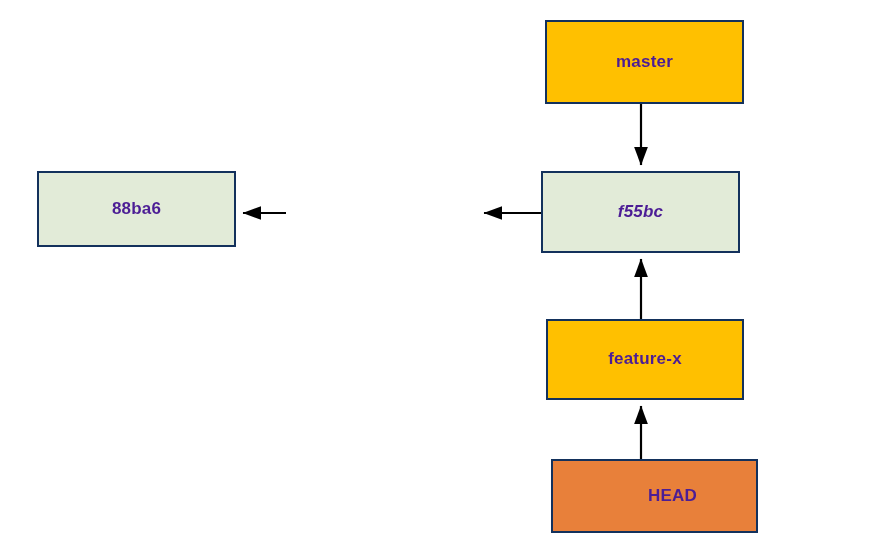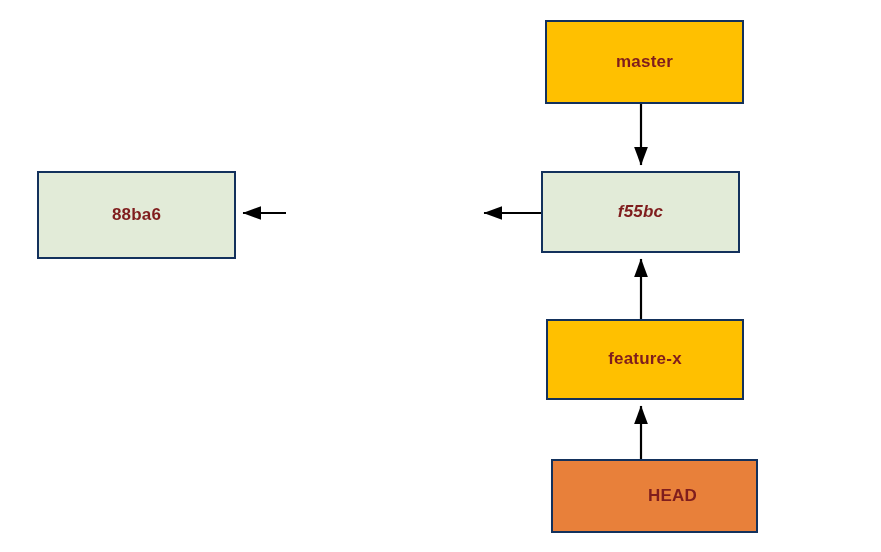--- a/index.html
+++ b/index.html
@@ -32,41 +32,41 @@
     border: 2px solid #13315c;
     display: flex;
     align-items: center;
     justify-content: center;
     text-align: center;
   }
   .node-label {
     font-family: "Liberation Sans", sans-serif;
     font-weight: bold;
     font-size: 17px;
-    color: #7f1d1d;
+    color: #4c1d95;
     letter-spacing: 0.2px;
     line-height: 1.1;
     white-space: nowrap;
     text-align: right;
   }
   .node.commit {
     background: #e2ebd8;
   }
   .node.branch {
     background: #ffc000;
   }
   .node.head {
     background: #e8803a;
     padding-left: 36px;
   }
   
   #node-master   { left: 545px; top: 20px;  width: 199px; height: 84px; }
   #node-f55bc    { left: 541px; top: 171px; width: 199px; height: 82px; font-style: italic; }
   #node-54bd2    { left: 286px; top: 171px; width: 191px; height: 84px; }
-  #node-88ba6    { left: 37px;  top: 171px; width: 199px; height: 88px; }
+  #node-88ba6    { left: 37px;  top: 171px; width: 199px; height: 76px; }
   #node-featurex { left: 546px; top: 319px; width: 198px; height: 81px; }
   #node-head     { left: 551px; top: 459px; width: 207px; height: 74px; }
 </style>
 </head>
 <body>
 
 <div id="canvas">
 
   <svg id="edge-layer" width="881" height="552" viewBox="0 0 881 552" xmlns="http://www.w3.org/2000/svg">
     <defs>

